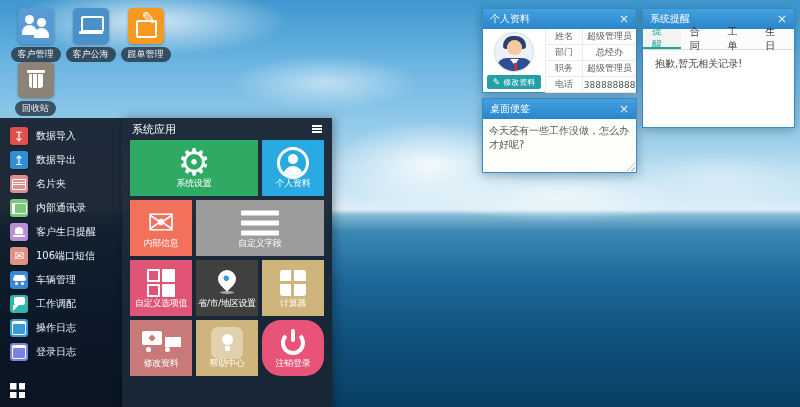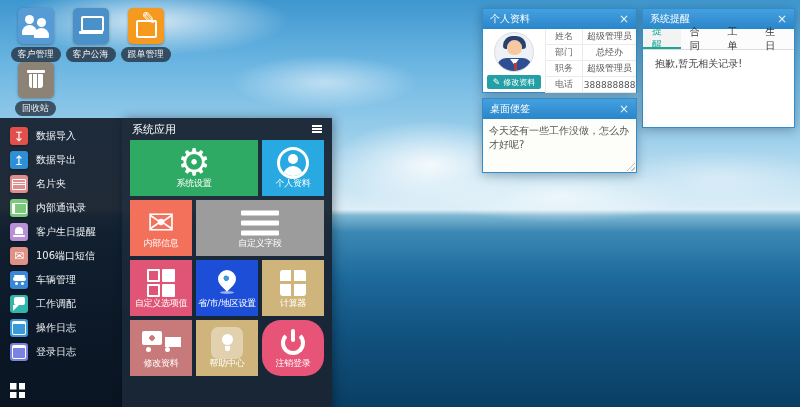--- a/index.html
+++ b/index.html
@@ -261,21 +261,21 @@
         <div class="tile span2" style="background: rgb(156, 156, 156);">
           <span class="t-icon menu"></span>
           <span class="tile-label">自定义字段</span>
         </div>
 
         <div class="tile" style="background: rgb(224, 85, 117);">
           <span class="t-icon grid"></span>
           <span class="tile-label">自定义选项值</span>
         </div>
 
-        <div class="tile" style="background: #1d4ed8;">
+        <div class="tile" style="background: #404040;">
           <span class="t-icon pin"></span>
           <span class="tile-label">省/市/地区设置</span>
         </div>
 
         <div class="tile" style="background: rgb(207, 181, 124);">
           <span class="t-icon calc"></span>
           <span class="tile-label">计算器</span>
         </div>
 
         <div class="tile" style="background: rgb(200, 122, 122);">

